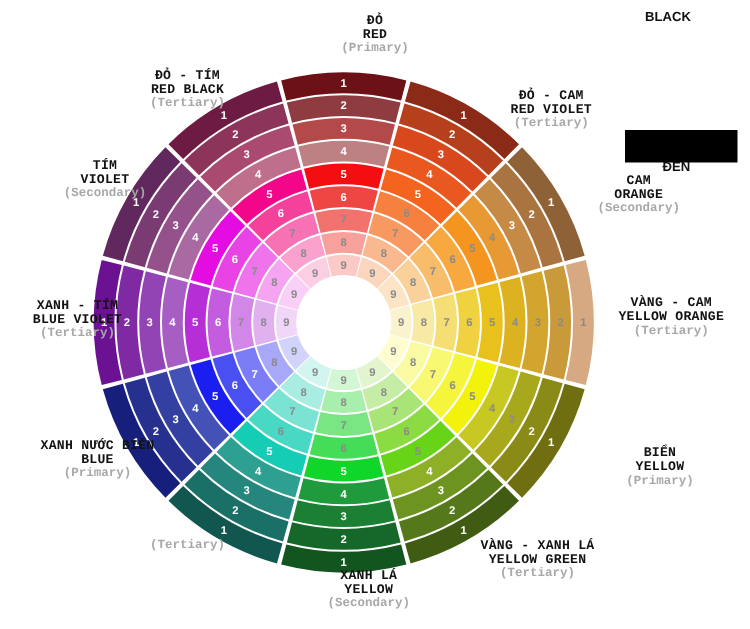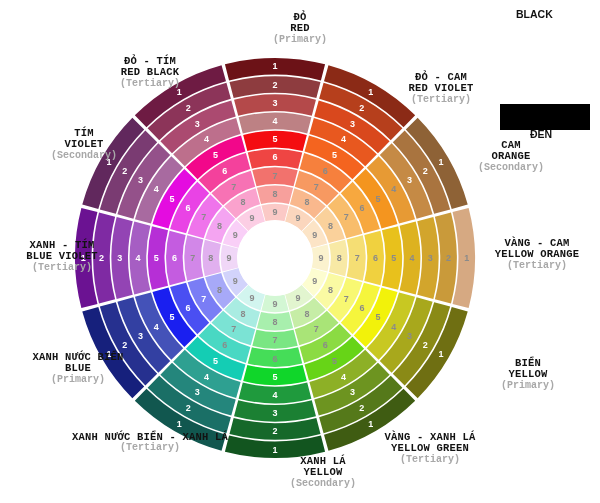--- a/index.html
+++ b/index.html
@@ -357,27 +357,26 @@
     <div class="wlabel rgt" style="left: 528px; top: 358px; transform: translateX(-50%);">
       <div class="vn">BIỂN</div>
       <div class="en">YELLOW</div>
       <div class="ty">(Primary)</div>
     </div>
     <div class="wlabel ctr" style="left: 430px; top: 432px; transform: translateX(-50%);">
       <div class="vn">VÀNG - XANH LÁ</div>
       <div class="en">YELLOW GREEN</div>
       <div class="ty">(Tertiary)</div>
     </div>
-    <div class="wlabel ctr" style="left: 295px; top: 456px; transform: translateX(-50%); margin-left: 28px;">
+    <div class="wlabel ctr" style="left: 295px; top: 456px; transform: translateX(-50%);">
       <div class="vn">XANH LÁ</div>
       <div class="en">YELLOW</div>
       <div class="ty">(Secondary)</div>
     </div>
     <div class="wlabel ctr" style="left: 150px; top: 432px; transform: translateX(-50%);">
-      <div class="vn">XANH NƯỚC BIỂN - XANH LÁ</div>
       <div class="ty">(Tertiary)</div>
     </div>
     <div class="wlabel lft" style="left: 78px; top: 352px; transform: translateX(-50%);">
       <div class="vn">XANH NƯỚC BIỂN</div>
       <div class="en">BLUE</div>
       <div class="ty">(Primary)</div>
     </div>
     <div class="wlabel lft" style="left: 62px; top: 240px; transform: translateX(-50%);">
       <div class="vn">XANH - TÍM</div>
       <div class="en">BLUE VIOLET</div>

